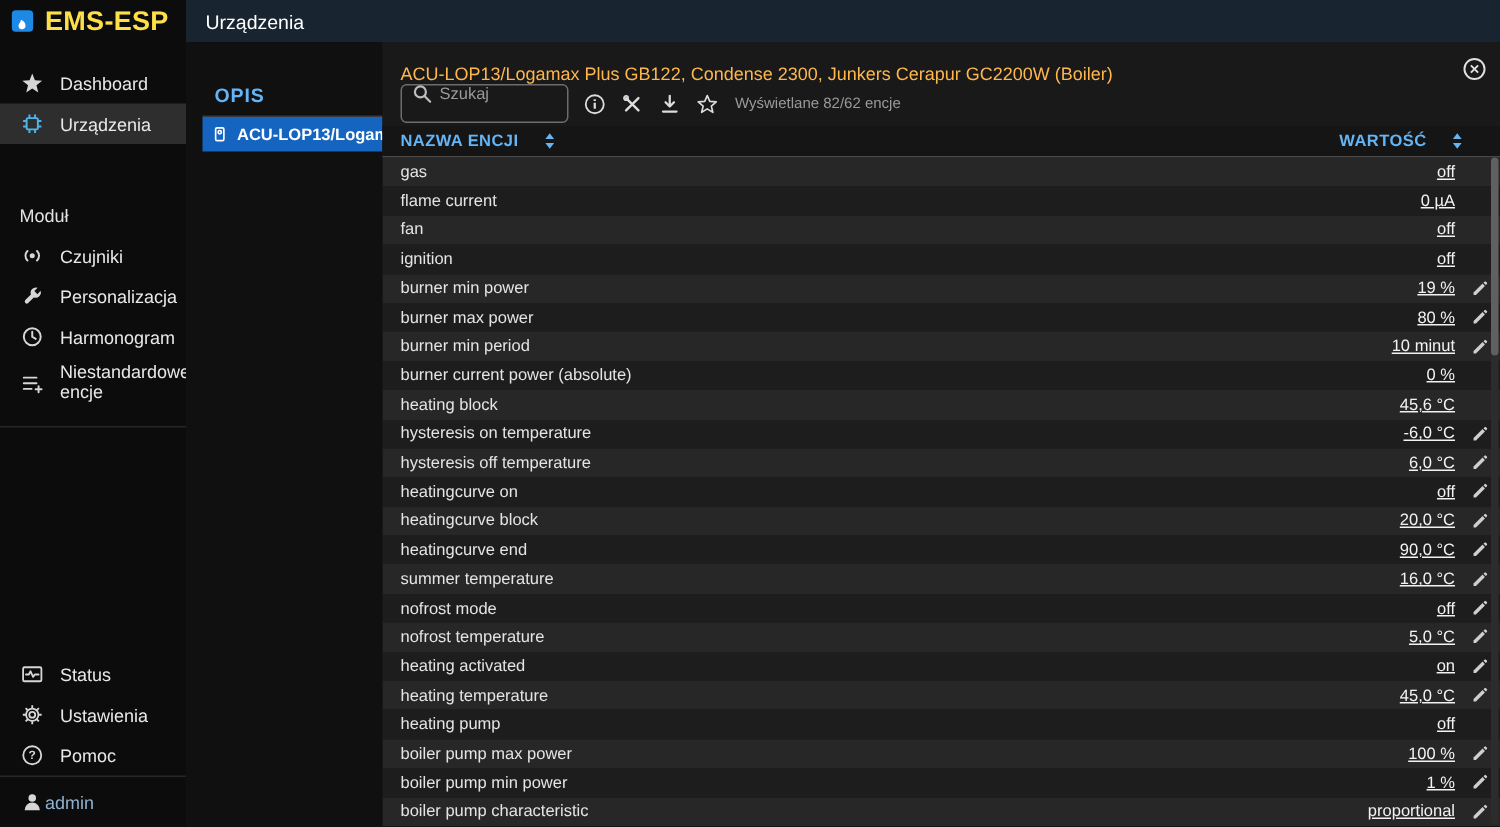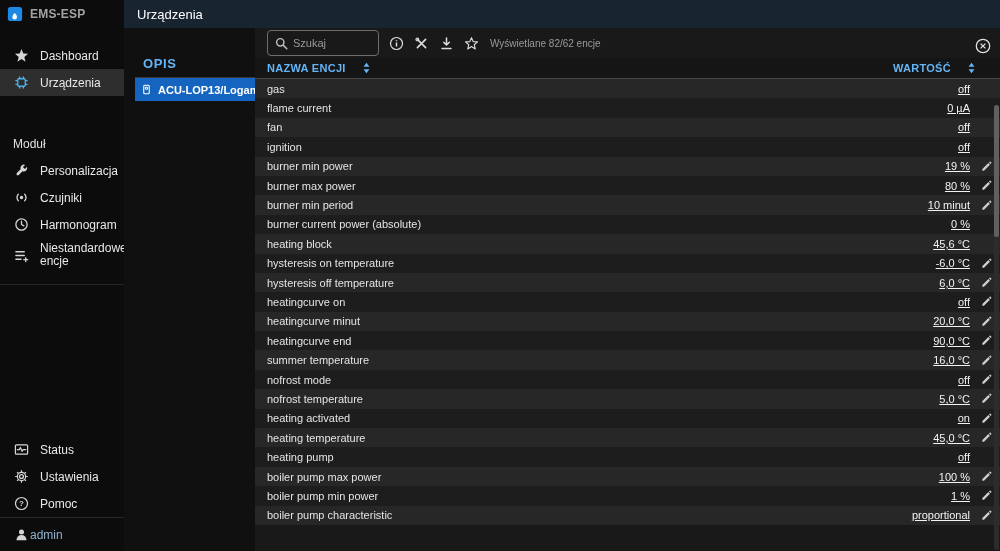--- a/index.html
+++ b/index.html
@@ -3,21 +3,21 @@
 <meta charset="utf-8">
 <style>
   * { margin:0; padding:0; box-sizing:border-box; }
   html,body { width:1000px; height:551px; overflow:hidden; background:#0b0b0b;
               font-family:"Liberation Sans", sans-serif; }
   .app { display:flex; width:1000px; height:551px; background:#101010; color:#e0e0e0; }
 
   
   .sidebar { width:124px; background:#0c0c0c; display:flex; flex-direction:column; flex-shrink:0; }
   .logo-row { height:28px; display:flex; align-items:center; gap:7px; padding-left:7px; flex-shrink:0; }
-  .logo-text { font-size:12px; font-weight:bold; color:#a3a3a3; letter-spacing:.2px; }
+  .logo-text { font-size:18px; font-weight:bold; color:#fde047; letter-spacing:.2px; }
   .nav { padding-top:14px; }
   .nav-item { min-height:27px; display:flex; align-items:center; gap:11px; padding-left:13px;
               padding-right:4px; font-size:12px; color:#e8e8e8; cursor:pointer; }
   .nav-item.active { background:#2e2e2e; }
   .nav-item.two-line { line-height:13px; padding-top:4px; padding-bottom:4px; }
   .ico { width:16px; height:16px; display:flex; align-items:center; justify-content:center; flex-shrink:0; color:#d6d6d6; }
   .ico.blue { color:#4fb3e8; }
   .section-label { padding:16px 0 6px 13px; font-size:12px; color:#e2e2e2;margin-top:25px; }
   .divider { border-top:1px solid #272727; margin-top:12px; }
   .spacer { flex:1; }
@@ -39,21 +39,21 @@
                  white-space:nowrap; overflow:hidden; cursor:pointer; }
 
   
   .detail-panel { flex:1; background:#191919; position:relative; display:flex; flex-direction:column; min-width:0; }
   .panel-title-row { height:26px; padding:12px 34px 0 12px; }
   .device-title { color:#ffb74d; font-size:12px; white-space:nowrap; }
   .close-btn { position:absolute; top:10px; right:9px; width:16px; height:16px; color:#e0e0e0; cursor:pointer; }
 
   .toolbar { height:30px; display:flex; align-items:center; gap:9px; padding:0 12px; }
   .searchbox { width:112px; height:22px; border:1px solid #6d6d6d; border-radius:4px;
-               display:flex; align-items:center; gap:5px; padding:12px 7px; }
+               display:flex; align-items:flex-end; gap:5px; padding:12px 7px; }
   .searchbox .ico { width:13px; height:13px; color:#bdbdbd; }
   .searchbox input { background:transparent; border:none; outline:none; color:#fff; font-size:11px; width:100%; }
   .searchbox input::placeholder { color:#9a9a9a; }
   .tool-icon { width:16px; height:16px; color:#dcdcdc; display:flex; align-items:center; justify-content:center; cursor:pointer; }
   .entities-shown { font-size:10px; color:#9a9a9a; margin-left:2px; white-space:nowrap; }
 
   .table-header { height:21px; display:flex; justify-content:space-between; align-items:center;
                   padding:0 24px 0 12px; color:#64b5f6; font-size:11px; font-weight:bold;
                   letter-spacing:.3px; background:#151515; border-bottom:1px solid #484848; }
   .th { display:flex; align-items:center; gap:16px; cursor:pointer; }
@@ -109,33 +109,33 @@
             </svg>
         </span>
         <span>Urządzenia</span>
       </div>
 
       <div class="section-label">Moduł</div>
 
       <div class="nav-item">
         <span class="ico">
           <svg width="15" height="15" viewBox="0 0 16 16">
-              <path d="M13.9 4.1a3.7 3.7 0 0 1-4.8 4.7l-4 4a1.45 1.45 0 0 1-2.05-2.05l4-4A3.7 3.7 0 0 1 11.8 2L9.5 4.3l2.2 2.2z" fill="currentColor"></path>
-            </svg>
-        </span>
-        <span>Personalizacja</span>
-      </div>
-      <div class="nav-item">
-        <span class="ico">
-          <svg width="15" height="15" viewBox="0 0 16 16">
               <circle cx="8" cy="8" r="1.8" fill="currentColor"></circle>
               <path d="M4.6 11.4a4.8 4.8 0 0 1 0-6.8M11.4 4.6a4.8 4.8 0 0 1 0 6.8" fill="none" stroke="currentColor" stroke-width="1.4" stroke-linecap="round"></path>
             </svg>
         </span>
         <span>Czujniki</span>
+      </div>
+      <div class="nav-item">
+        <span class="ico">
+          <svg width="15" height="15" viewBox="0 0 16 16">
+              <path d="M13.9 4.1a3.7 3.7 0 0 1-4.8 4.7l-4 4a1.45 1.45 0 0 1-2.05-2.05l4-4A3.7 3.7 0 0 1 11.8 2L9.5 4.3l2.2 2.2z" fill="currentColor"></path>
+            </svg>
+        </span>
+        <span>Personalizacja</span>
       </div>
       <div class="nav-item">
         <span class="ico">
           <svg width="15" height="15" viewBox="0 0 16 16" fill="none" stroke="currentColor" stroke-width="1.4">
               <circle cx="8" cy="8" r="6"></circle>
               <path d="M8 4.5V8l2.5 1.5" stroke-linecap="round"></path>
             </svg>
         </span>
         <span>Harmonogram</span>
       </div>
@@ -209,20 +209,23 @@
             <svg width="11" height="11" viewBox="0 0 16 16" fill="none" stroke="currentColor" stroke-width="1.6">
                 <rect x="4" y="1.8" width="8" height="12.4" rx="1.4"></rect>
                 <circle cx="8" cy="6" r="1.6"></circle>
               </svg>
           </span>
           <span>ACU-LOP13/Logamax P</span>
         </div>
       </div>
 
       <div class="detail-panel">
+        <div class="panel-title-row">
+          <span class="device-title">ACU-LOP13/Logamax Plus GB122, Condense 2300, Junkers Cerapur GC2200W (Boiler)</span>
+        </div>
         <span class="close-btn">
           <svg width="16" height="16" viewBox="0 0 16 16" fill="none" stroke="currentColor" stroke-width="1.3">
               <circle cx="8" cy="8" r="6.7"></circle>
               <path d="M5.6 5.6l4.8 4.8M10.4 5.6l-4.8 4.8"></path>
             </svg>
         </span>
 
         <div class="toolbar">
           <div class="searchbox">
             <span class="ico">
@@ -389,21 +392,21 @@
                 <span class="tval">off</span>
                 <span class="pencil-slot">
                   <svg width="11" height="11" viewBox="0 0 16 16">
                     <path d="M2 11.7L10.7 3l2.3 2.3L4.3 14H2v-2.3z" fill="currentColor"></path>
                     <path d="M11.6 2.1l2.3 2.3 1-1a1 1 0 0 0 0-1.4l-.9-.9a1 1 0 0 0-1.4 0z" fill="currentColor"></path>
                   </svg>
                 </span>
               </span>
             </div>
             <div class="trow even">
-              <span class="tname">heatingcurve minut</span>
+              <span class="tname">heatingcurve block</span>
               <span class="tright">
                 <span class="tval">20,0 °C</span>
                 <span class="pencil-slot">
                   <svg width="11" height="11" viewBox="0 0 16 16">
                     <path d="M2 11.7L10.7 3l2.3 2.3L4.3 14H2v-2.3z" fill="currentColor"></path>
                     <path d="M11.6 2.1l2.3 2.3 1-1a1 1 0 0 0 0-1.4l-.9-.9a1 1 0 0 0-1.4 0z" fill="currentColor"></path>
                   </svg>
                 </span>
               </span>
             </div>

